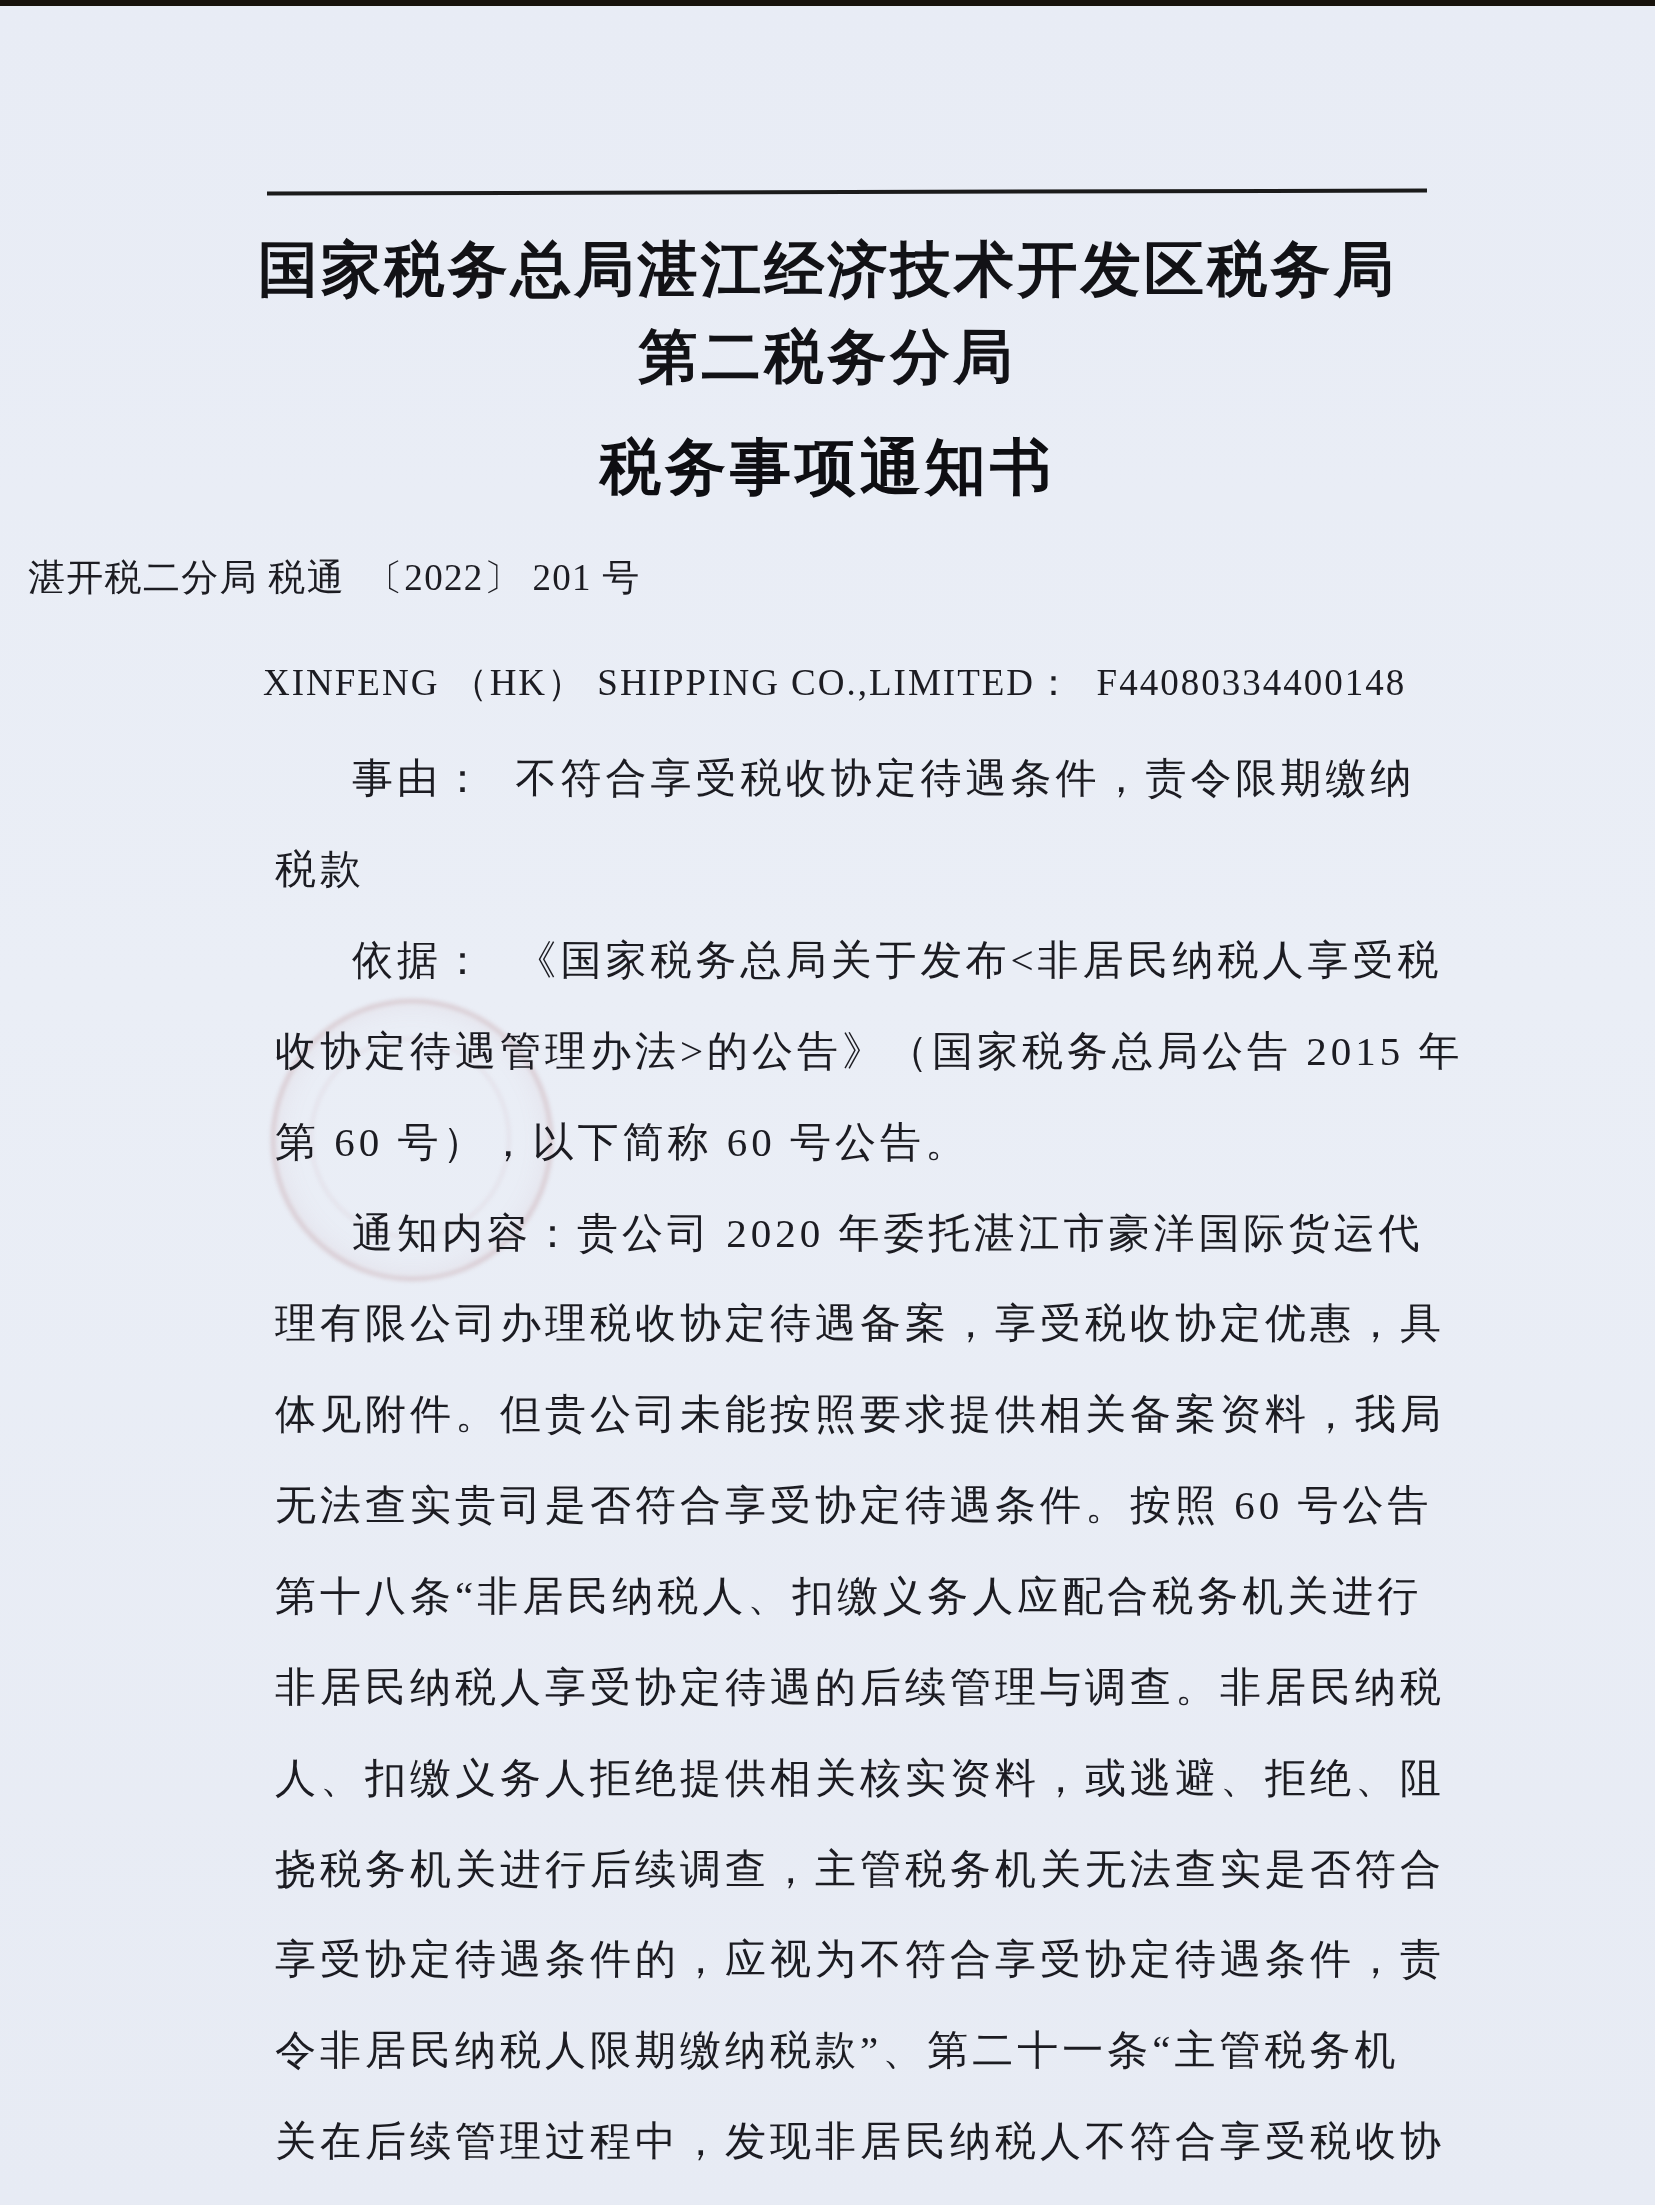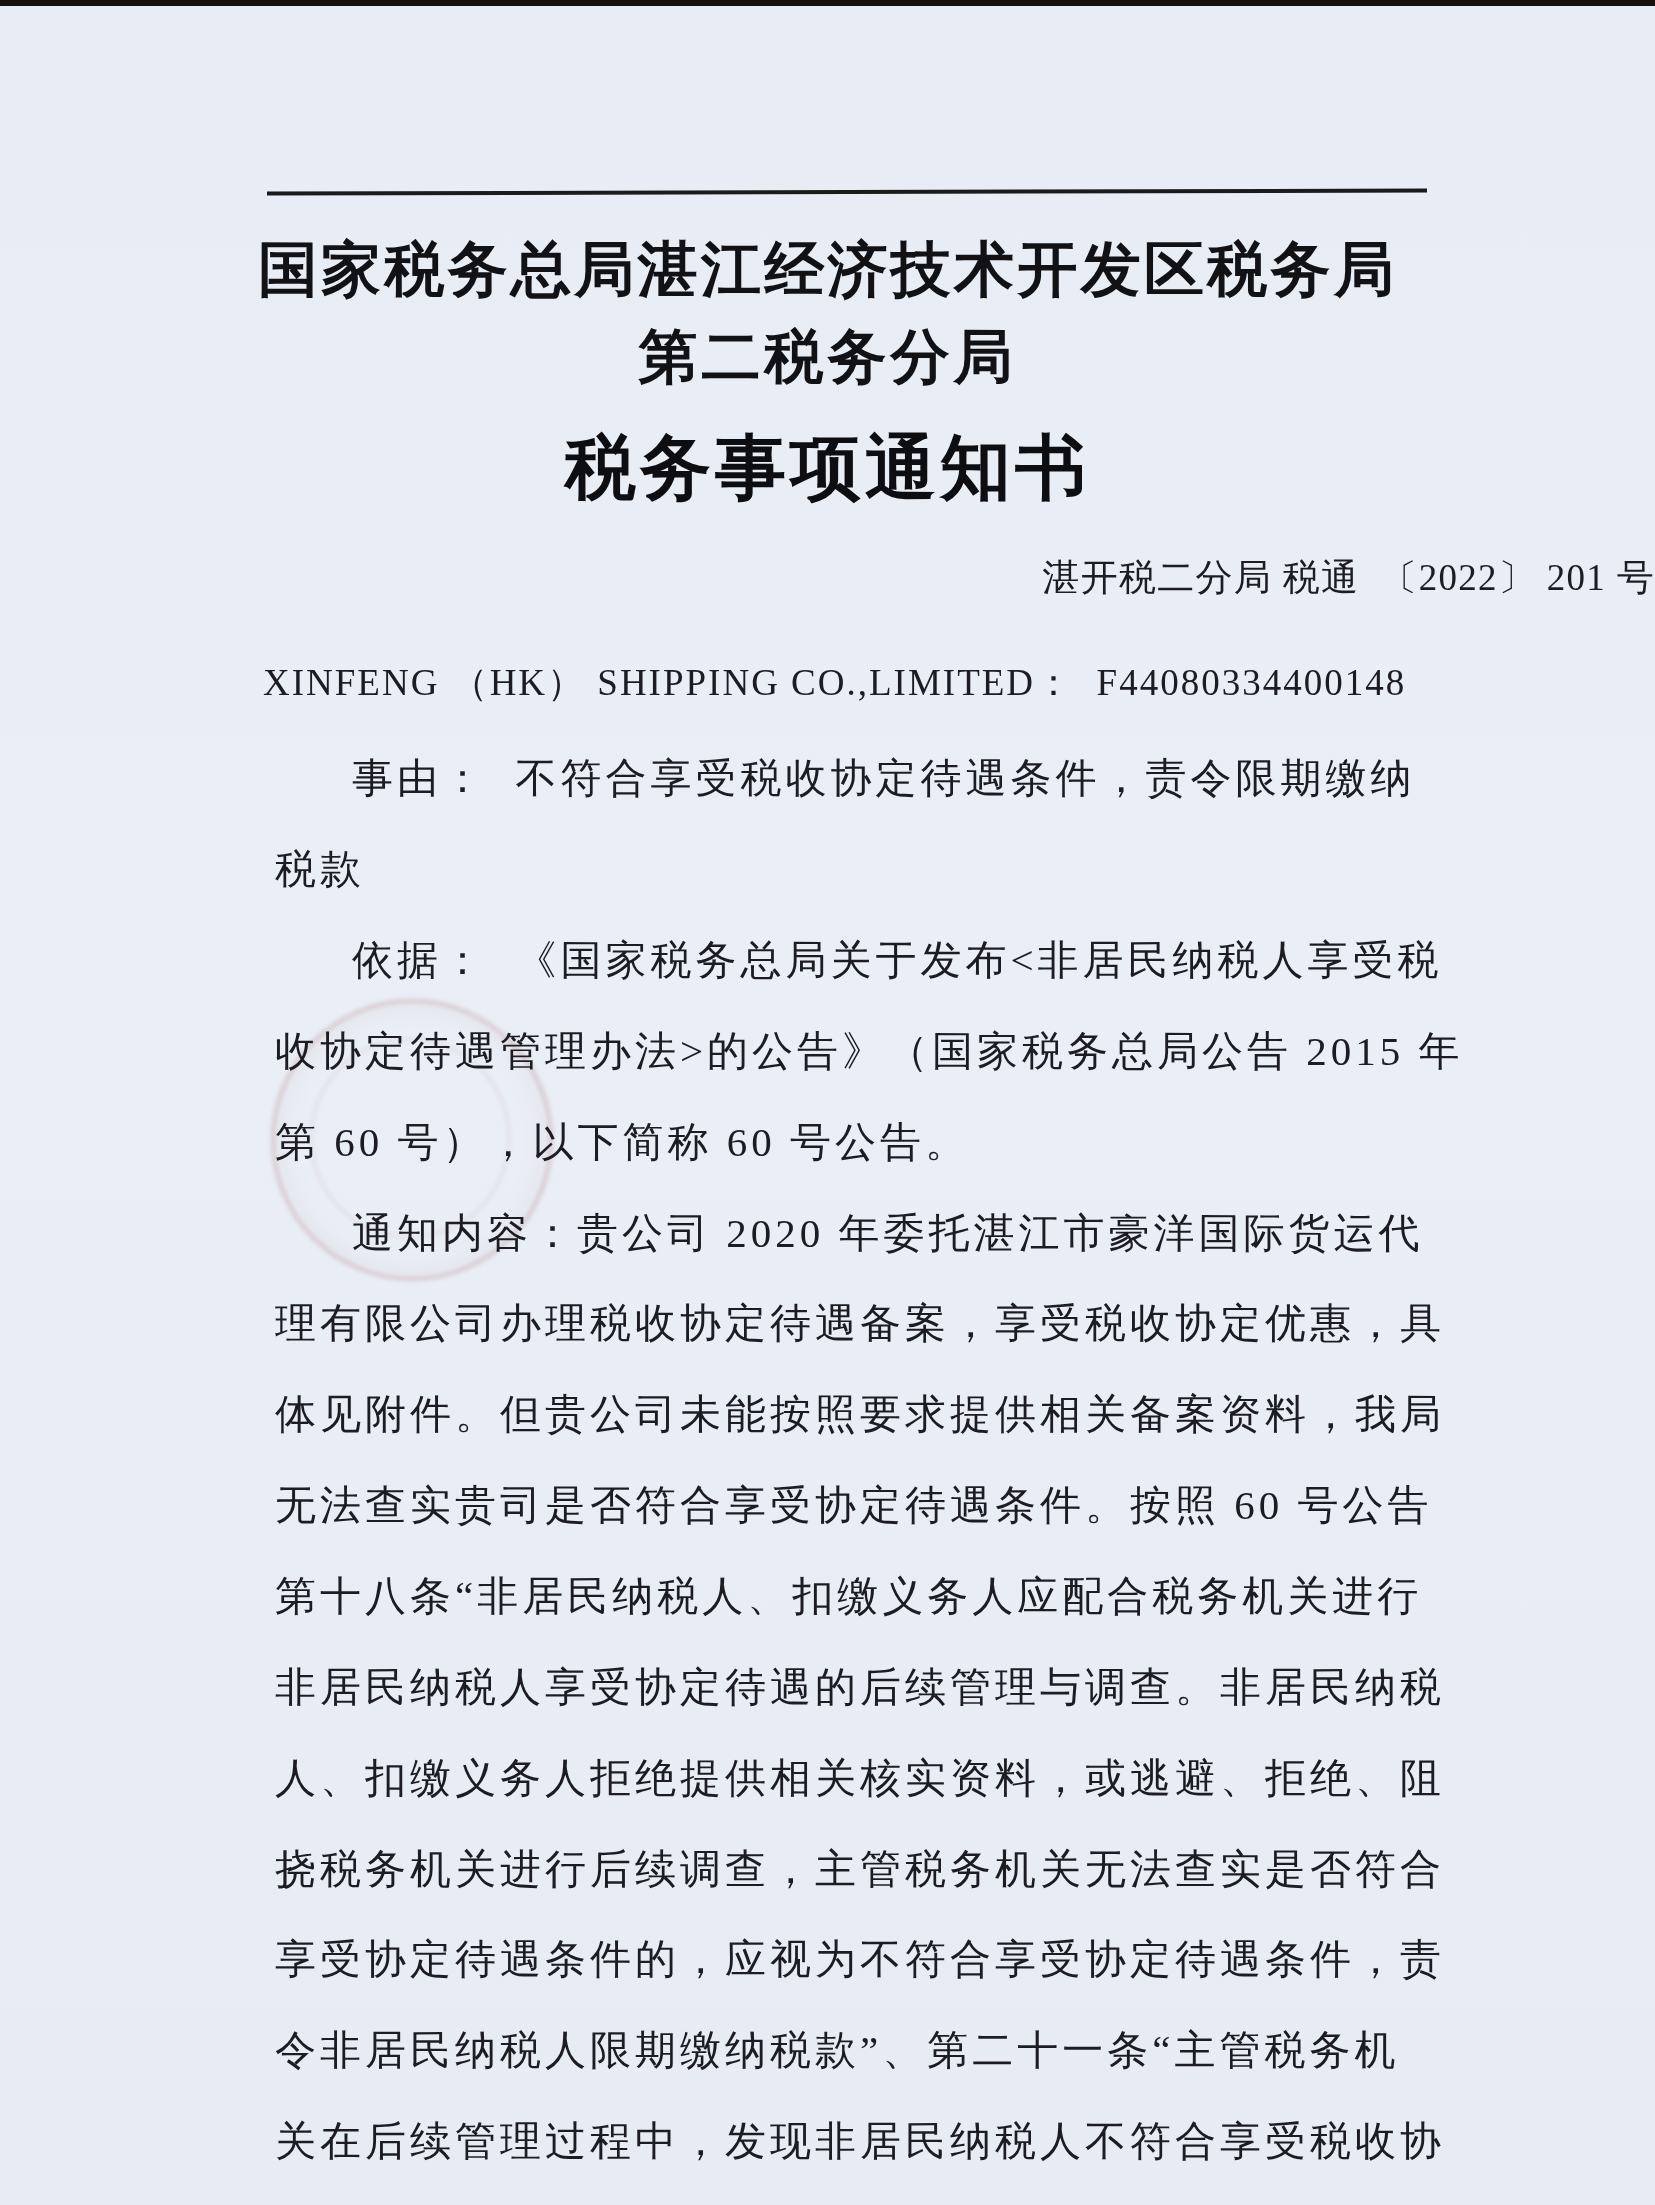--- a/index.html
+++ b/index.html
@@ -27,26 +27,26 @@
     font-size: 60px; line-height: 72px; font-weight: 700;
     letter-spacing: 3.3px; color: #121216;
   }
   .org-line2 {
     top: 322px; left: 0; right: 0; text-align: center;
     font-size: 59px; line-height: 71px; font-weight: 700;
     letter-spacing: 4px; color: #121216;
   }
   .doc-title {
     top: 425px; left: 0; right: 0; text-align: center;
-    font-size: 71px; line-height: 86px; font-weight: 900;
+    font-size: 61px; line-height: 86px; font-weight: 900;
     letter-spacing: 4px; color: #0e0e12;
   }
   .doc-number {
-    top: 555px; left: 0; right: 0; text-align: right;
-    font-size: 37px; line-height: 45px; letter-spacing: 1.3px;
+    top: 555px; left: 0; right: 0; text-align: left;
+    font-size: 37px; line-height: 45px; letter-spacing: 1.3px; padding-left: 28px;
   }
   .addressee {
     top: 660px; left: 263px;
     font-size: 37px; line-height: 45px; letter-spacing: 2px;
   }
   .line {
     left: 275px;
     font-size: 41px; line-height: 49px; letter-spacing: 4px;
   }
   .line.indent { left: 352px; }

